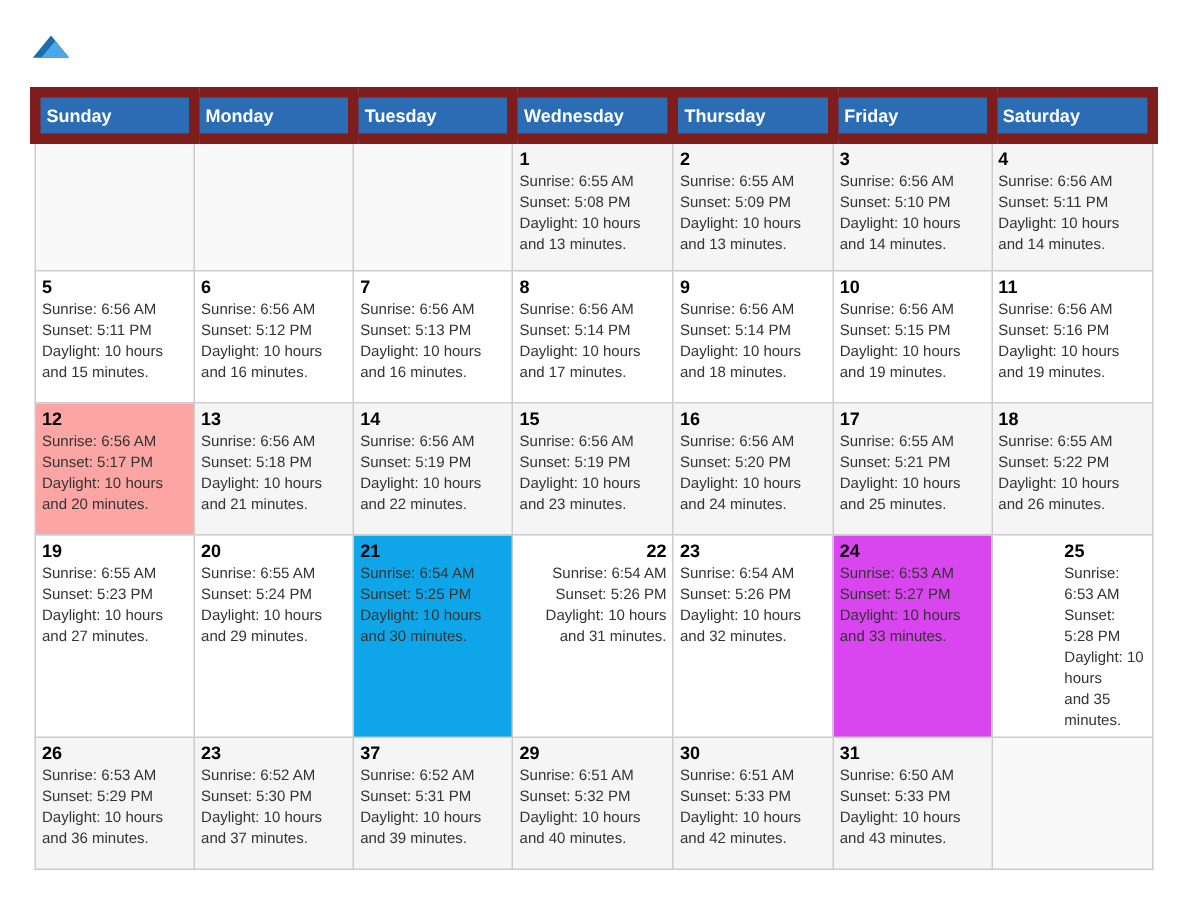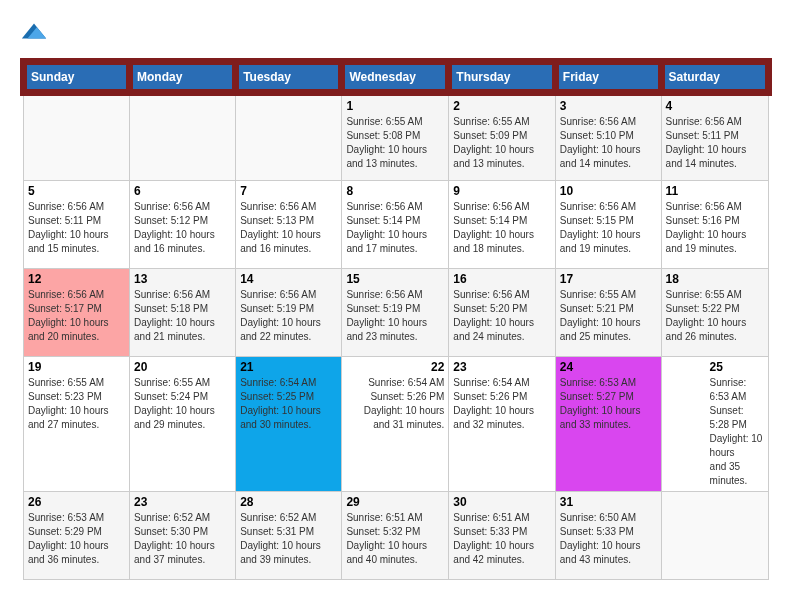--- a/index.html
+++ b/index.html
@@ -229,21 +229,21 @@
       <tr>
         <td style="background: rgb(245, 245, 245);">
           <span class="day-num">26</span>
           <div class="day-info">Sunrise: 6:53 AM<br>Sunset: 5:29 PM<br>Daylight: 10 hours<br>and 36 minutes.</div>
         </td>
         <td style="background: rgb(245, 245, 245);">
           <span class="day-num">23</span>
           <div class="day-info">Sunrise: 6:52 AM<br>Sunset: 5:30 PM<br>Daylight: 10 hours<br>and 37 minutes.</div>
         </td>
         <td style="background: rgb(245, 245, 245);">
-          <span class="day-num">28</span>
+          <span class="day-num">37</span>
           <div class="day-info">Sunrise: 6:52 AM<br>Sunset: 5:31 PM<br>Daylight: 10 hours<br>and 39 minutes.</div>
         </td>
         <td style="background: rgb(245, 245, 245);">
           <span class="day-num">29</span>
           <div class="day-info">Sunrise: 6:51 AM<br>Sunset: 5:32 PM<br>Daylight: 10 hours<br>and 40 minutes.</div>
         </td>
         <td style="background: rgb(245, 245, 245);">
           <span class="day-num">30</span>
           <div class="day-info">Sunrise: 6:51 AM<br>Sunset: 5:33 PM<br>Daylight: 10 hours<br>and 42 minutes.</div>
         </td>

